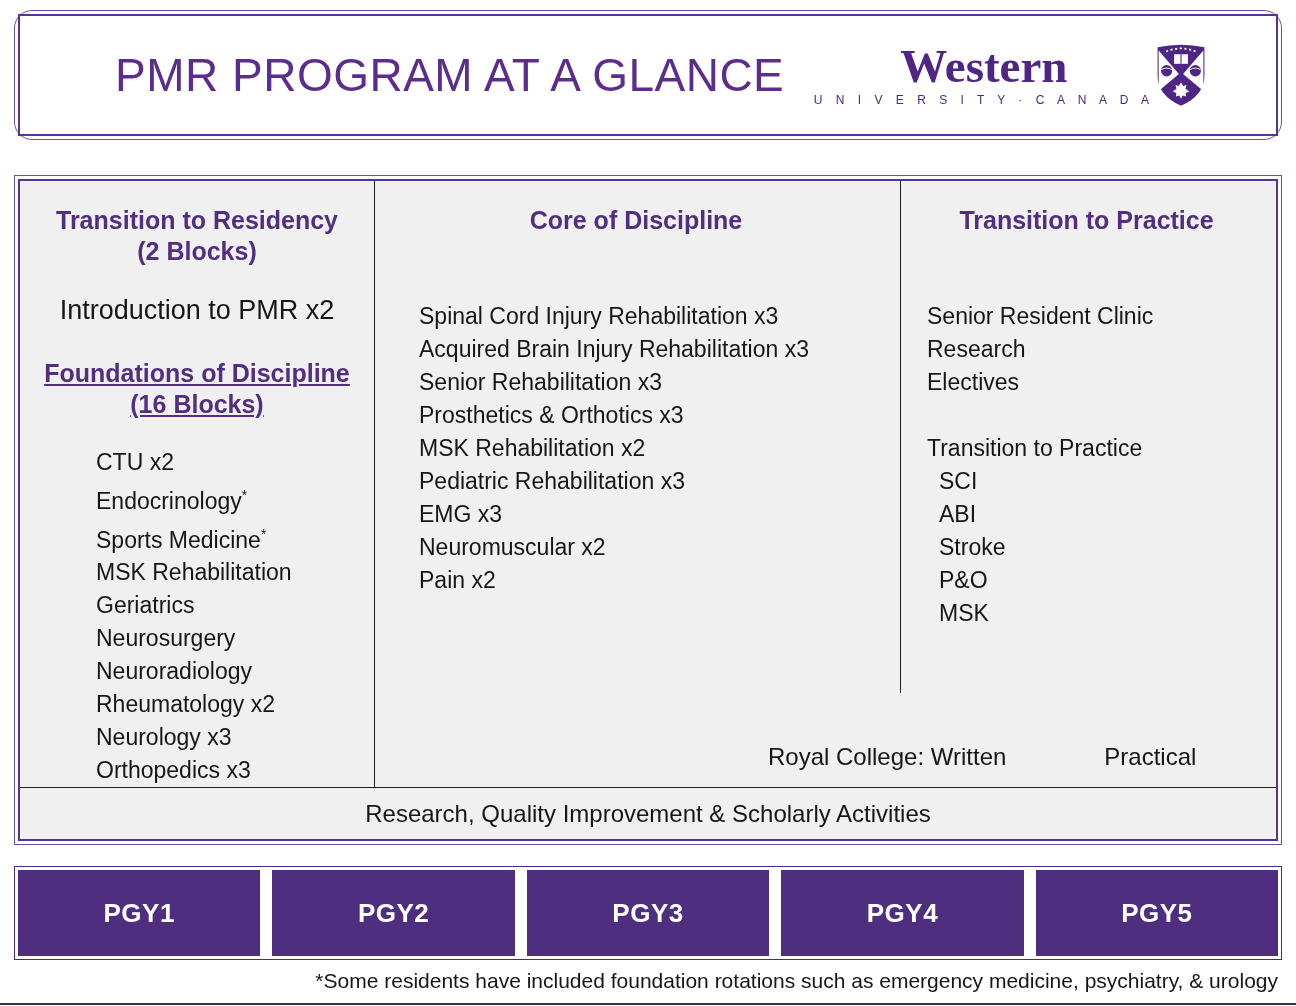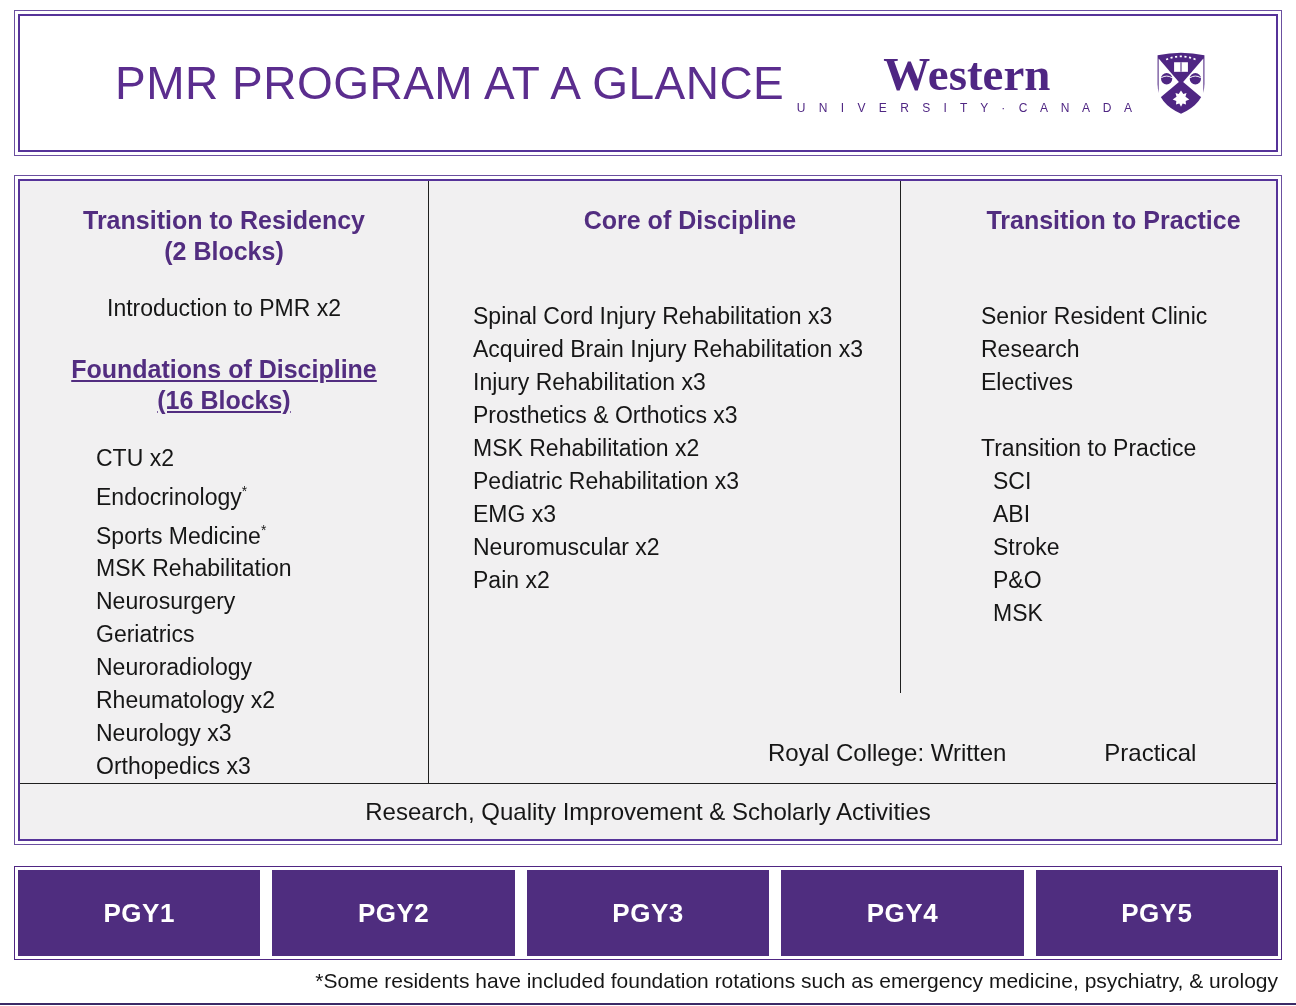--- a/index.html
+++ b/index.html
@@ -15,44 +15,44 @@
   html,body{margin:0;padding:0;background:#fff;}
   .page{
     position:relative;width:1296px;height:1006px;background:#fff;overflow:hidden;
     font-family:"Liberation Sans", sans-serif;color:var(--ink);
   }
   
   .dbl{border:1px solid var(--border-outer);padding:3px;box-sizing:border-box;background:#fff;}
   .dbl-inner{border:2px solid var(--border-inner);box-sizing:border-box;height:100%;}
 
   
-  .header-box{position:absolute;left:14px;top:10px;width:1268px;height:146px;}
+  .header-box{position:absolute;left:14px;top:10px;width:1268px;height:130px;border-radius:18px;}
   .header-inner{display:flex;align-items:center;background:#fff;}
   .page-title{
     margin-left:95px;font-size:46px;color:var(--title-purple);
     letter-spacing:.5px;white-space:nowrap;
   }
-  .logo{margin-left:auto;margin-right:68px;display:flex;align-items:center;gap:17px;}
+  .logo{margin-left:auto;margin-right:68px;display:flex;align-items:center;gap:0;}
   .logo-text{text-align:center;color:var(--purple);}
   .wordmark{font-family:"Liberation Serif", serif;font-weight:600;font-size:47px;line-height:1;}
   .logo-sub{font-size:12px;letter-spacing:5px;margin-top:3px;white-space:nowrap;}
   .crest{display:block;}
 
   
   .main-box{position:absolute;left:14px;top:175px;width:1268px;height:670px;}
   .main-inner{background:var(--bg-gray);display:flex;flex-direction:column;position:relative;}
   .columns{flex:1;display:flex;position:relative;}
   .col{box-sizing:border-box;padding-top:24px;}
-  .col1{width:409px;border-right:1px solid var(--line-dark);}
+  .col1{width:355px;border-right:1px solid var(--line-dark);}
   .col2{width:522px;position:relative;}
   .col3{flex:1;}
   .partial-divider{position:absolute;left:880px;top:0;width:1px;height:512px;background:var(--line-dark);}
 
   .col-heading{font-size:25px;font-weight:bold;color:var(--heading-purple);text-align:center;line-height:31px;}
-  .intro-item{font-size:23px;text-align:center;margin-top:28px;color:var(--ink);}
+  .intro-item{font-size:27px;text-align:center;margin-top:28px;color:var(--ink);}
   .mt-heading{margin-top:32px;text-decoration:underline;}
   .list{font-size:23px;line-height:33px;color:var(--ink);}
   .list1{margin-top:26px;padding-left:76px;}
   .list2{margin-top:64px;padding-left:44px;}
   .list3{margin-top:64px;padding-left:30px;}
   .subsection-label{font-size:23px;line-height:33px;padding-left:30px;margin-top:33px;}
   .sub-list{padding-left:42px;}
   sup{font-size:.6em;}
 
   .royal-row{position:absolute;left:748px;bottom:16px;display:flex;font-size:24px;color:var(--ink);white-space:nowrap;}
@@ -121,36 +121,36 @@
           <div class="col-heading mt-heading">
             <div>Foundations of Discipline</div>
             <div>(16 Blocks)</div>
           </div>
           <div class="list list1">
 
           <div>CTU x2</div>
               <div>Endocrinology<sup>*</sup></div>
               <div>Sports Medicine<sup>*</sup></div>
               <div>MSK Rehabilitation</div>
+              <div>Geriatrics</div>
               <div>Neurosurgery</div>
-              <div>Geriatrics</div>
               <div>Neuroradiology</div>
               <div>Rheumatology x2</div>
               <div>Neurology x3</div>
               <div>Orthopedics x3</div>
             </div>
         </div>
 
         <div class="col col2">
           <div class="col-heading">Core of Discipline</div>
           <div class="list list2">
 
           <div>Spinal Cord Injury Rehabilitation x3</div>
               <div>Acquired Brain Injury Rehabilitation x3</div>
-              <div>Injury Rehabilitation x3</div>
+              <div>Senior Rehabilitation x3</div>
               <div>Prosthetics &amp; Orthotics x3</div>
               <div>MSK Rehabilitation x2</div>
               <div>Pediatric Rehabilitation x3</div>
               <div>EMG x3</div>
               <div>Neuromuscular x2</div>
               <div>Pain x2</div>
             </div>
         </div>
 
         <div class="col col3">

